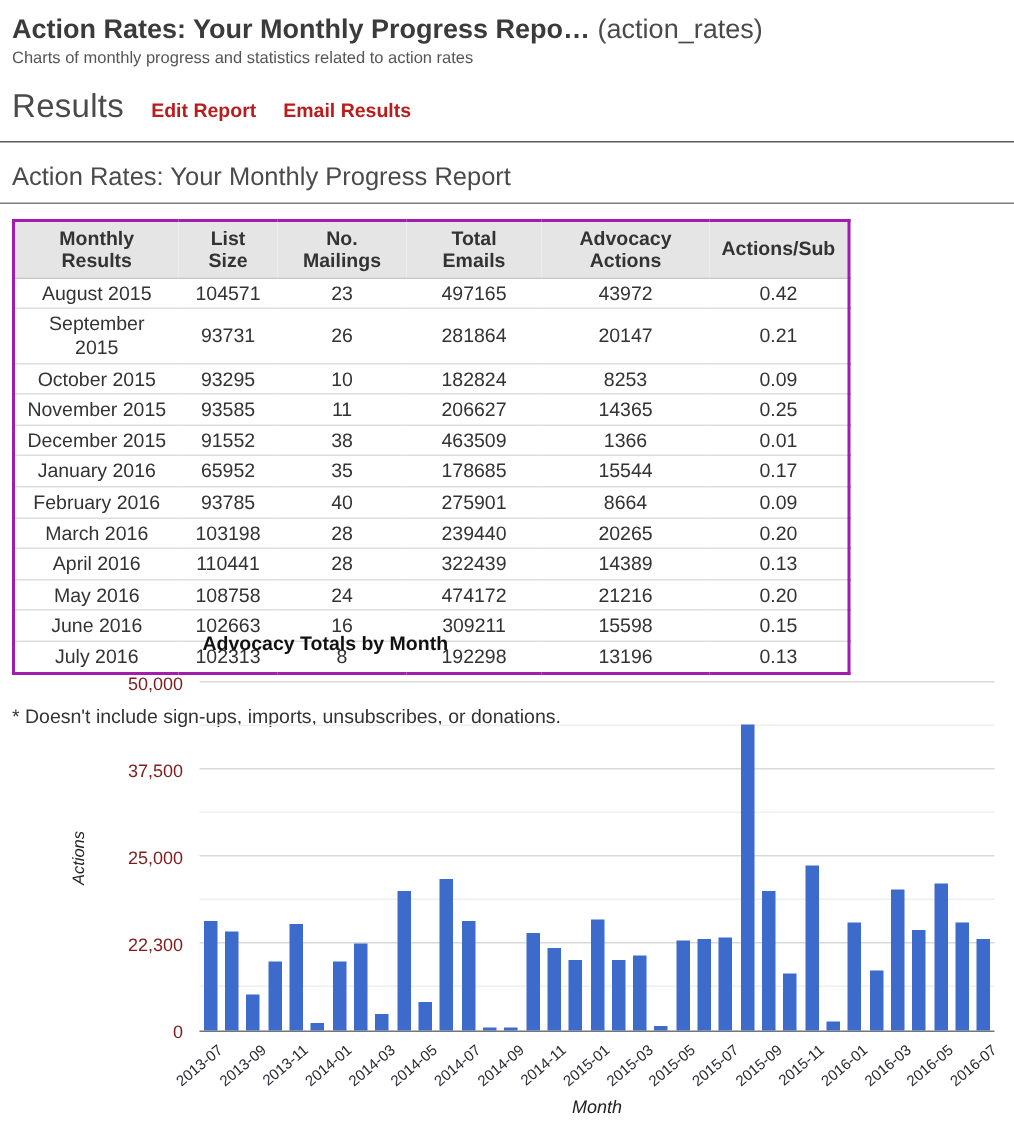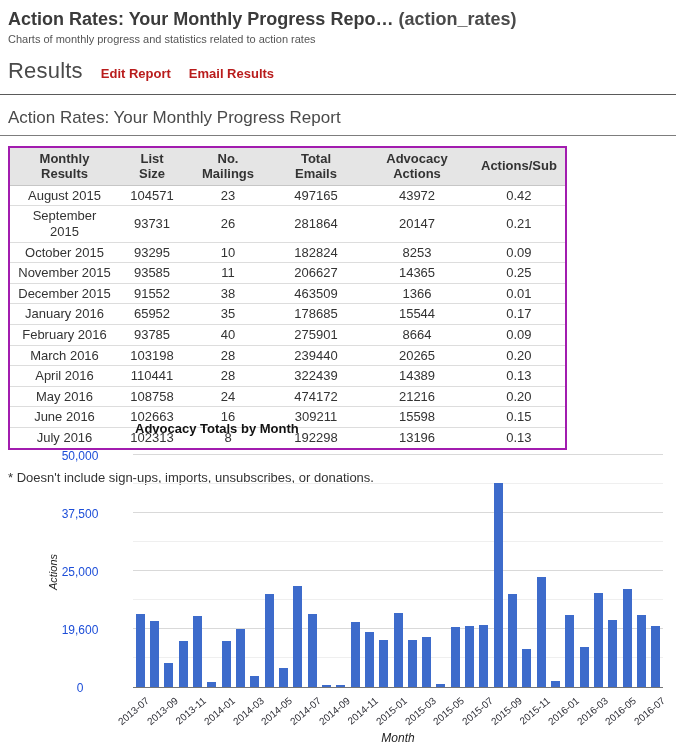--- a/index.html
+++ b/index.html
@@ -3,21 +3,21 @@
 <meta charset="utf-8">
 <style>
   * { box-sizing: border-box; margin: 0; padding: 0; }
   html,body { width:676px; height:750px; background:#fff; overflow:hidden;
     font-family:"Liberation Sans", sans-serif; color:#3b3b3b; }
   .page { width:676px; height:750px; position:relative; }
 
   
   .hdr { padding:9px 8px 0 8px; }
   .hdr h1 { font-size:18px; line-height:1.2; font-weight:700; color:#3b3b3b; }
-  .hdr h1 .suffix { font-weight:700; color:#4a4a4a; }
+  .hdr h1 .suffix { font-weight:400; color:#4a4a4a; }
   .subtitle { font-size:11px; color:#555; margin-top:2px; }
 
   
   .results-bar { margin-top:13px; padding:0 8px 10px 8px; border-bottom:1px solid #5a5a5a;
     display:flex; align-items:baseline; }
   .results-label { font-size:22px; font-weight:300; color:#4a4a4a; letter-spacing:0.2px; }
   .results-bar a { font-size:13px; font-weight:700; color:#b91c1c; text-decoration:none;
     margin-left:18px; cursor:pointer; }
 
   
@@ -39,21 +39,21 @@
 
   
   .chart { position:absolute; left:0; top:412px; width:676px; height:338px; }
   .chart-title { position:absolute; left:135px; top:9px; font-size:13px; font-weight:700; color:#111; }
   .plot { position:absolute; left:133px; top:44px; width:530px; height:232px;
     border-bottom:1px solid #757575; }
   .gridline { position:absolute; left:0; width:100%; height:1px; }
   .gridline.major { background:#d9d9d9; }
   .gridline.minor { background:#efefef; }
   .bar { position:absolute; bottom:0; background:#3d6bcb; }
-  .ylabel { position:absolute; width:84px; text-align:center; font-size:12px; color:#1d4ed8; }
+  .ylabel { position:absolute; width:84px; text-align:right; font-size:12px; color:#7f1d1d; }
   .xlabel { position:absolute; font-size:10px; color:#2b2b33; white-space:nowrap;
     transform:translateX(-100%) rotate(-40deg); transform-origin:100% 0; }
   .yaxis-title { position:absolute; font-size:11px; font-style:italic; color:#222;
     white-space:nowrap; transform:translate(-50%,-50%) rotate(-90deg); }
   .xaxis-title { position:absolute; font-size:12px; font-style:italic; color:#222;
     transform:translateX(-50%); }
 </style>
 </head>
 <body>
 
@@ -229,21 +229,21 @@
         <div class="bar" style="left: 432.392px; width: 9px; height: 72px; background: rgb(61, 107, 203);"></div>
         <div class="bar" style="left: 446.716px; width: 9px; height: 40px; background: rgb(61, 107, 203);"></div>
         <div class="bar" style="left: 461.041px; width: 9px; height: 94px; background: rgb(61, 107, 203);"></div>
         <div class="bar" style="left: 475.365px; width: 9px; height: 67px; background: rgb(61, 107, 203);"></div>
         <div class="bar" style="left: 489.689px; width: 9px; height: 98px; background: rgb(61, 107, 203);"></div>
         <div class="bar" style="left: 504.014px; width: 9px; height: 72px; background: rgb(61, 107, 203);"></div>
         <div class="bar" style="left: 518.338px; width: 9px; height: 61px; background: rgb(61, 107, 203);"></div>
       </div>
     <div id="ylabels">
         <div class="ylabel" style="left: 38px; top: 269px;">0</div>
-        <div class="ylabel" style="left: 38px; top: 211px;">19,600</div>
+        <div class="ylabel" style="left: 38px; top: 211px;">22,300</div>
         <div class="ylabel" style="left: 38px; top: 153px;">25,000</div>
         <div class="ylabel" style="left: 38px; top: 95px;">37,500</div>
         <div class="ylabel" style="left: 38px; top: 37px;">50,000</div>
       </div>
     <div id="xlabels">
         <div class="xlabel" style="left: 144.162px; top: 283px;">2013-07</div>
         <div class="xlabel" style="left: 172.811px; top: 283px;">2013-09</div>
         <div class="xlabel" style="left: 201.459px; top: 283px;">2013-11</div>
         <div class="xlabel" style="left: 230.108px; top: 283px;">2014-01</div>
         <div class="xlabel" style="left: 258.757px; top: 283px;">2014-03</div>

